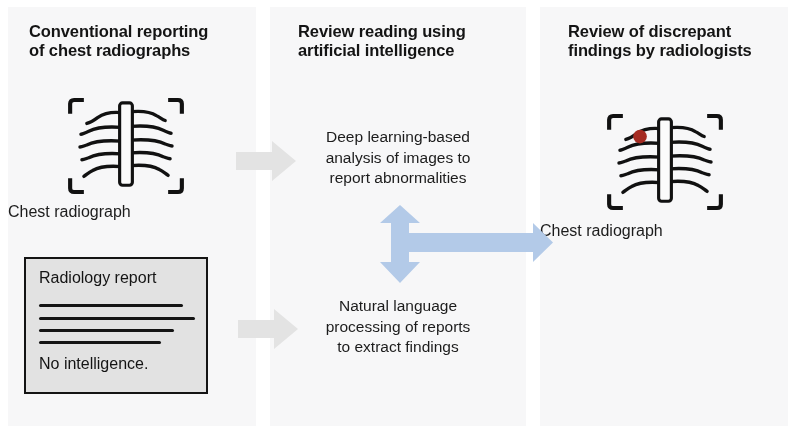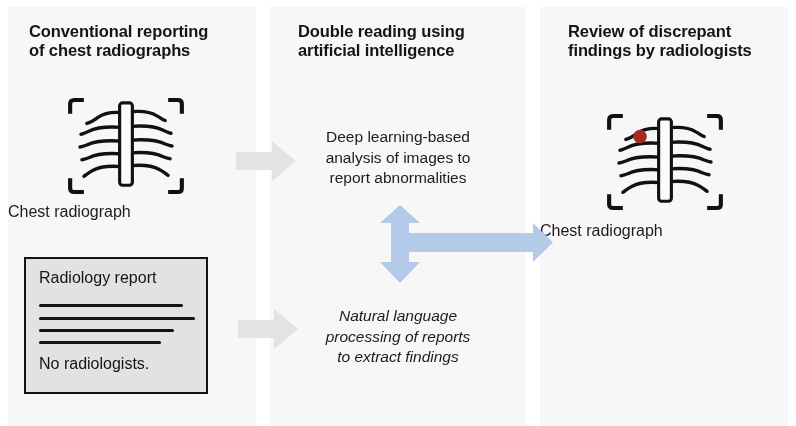--- a/index.html
+++ b/index.html
@@ -16,21 +16,21 @@
   .p3 .title{left:28px;top:15px;}
   .chest-icon{position:absolute;}
   .p1 .chest-icon{left:59px;top:90px;width:118px;height:98px;}
   .p3 .chest-icon{left:64px;top:106px;width:122px;height:98px;}
   .caption{position:absolute;left:0;width:100%;text-align:left;font-size:16px;color:#1c1c1c;}
   .p1 .caption{top:196px;}
   .p3 .caption{top:215px;}
   .body-text{position:absolute;left:0;width:100%;text-align:center;font-size:15.5px;
              line-height:20.5px;white-space:pre-line;color:#1c1c1c;}
   .p2 .block1{top:120px;}
-  .p2 .block2{top:299px;font-style:italic;}
+  .p2 .block2{top:289px;}
   .p3 .review{top:250px;line-height:20px;}
   .report-box{position:absolute;left:16px;top:250px;width:184px;height:137px;
               background:#e2e2e2;border:2.5px solid #141414;box-sizing:border-box;}
   .report-heading{position:absolute;left:13px;top:10px;font-size:16px;color:#141414;}
   .rline{position:absolute;left:13px;height:2.6px;background:#141414;border-radius:2px;}
   .rl1{top:45px;width:144px;}
   .rl2{top:58px;width:156px;}
   .rl3{top:70px;width:135px;}
   .rl4{top:82px;width:122px;}
   .report-conclusion{position:absolute;left:13px;top:96px;font-size:16px;color:#141414;}
@@ -71,26 +71,26 @@
     </svg>
 
     <div class="caption">Chest radiograph</div>
 
     <div class="report-box">
       <div class="report-heading">Radiology report</div>
       <div class="rline rl1"></div>
       <div class="rline rl2"></div>
       <div class="rline rl3"></div>
       <div class="rline rl4"></div>
-      <div class="report-conclusion">No radiologists.</div>
+      <div class="report-conclusion">No intelligence.</div>
     </div>
   </section>
 
   <section class="panel p2">
-    <h2 class="title">Double reading using
+    <h2 class="title">Review reading using
 artificial intelligence</h2>
     <div class="body-text block1">Deep learning-based
 analysis of images to
 report abnormalities</div>
     <div class="body-text block2">Natural language
 processing of reports
 to extract findings</div>
   </section>
 
   <section class="panel p3">

